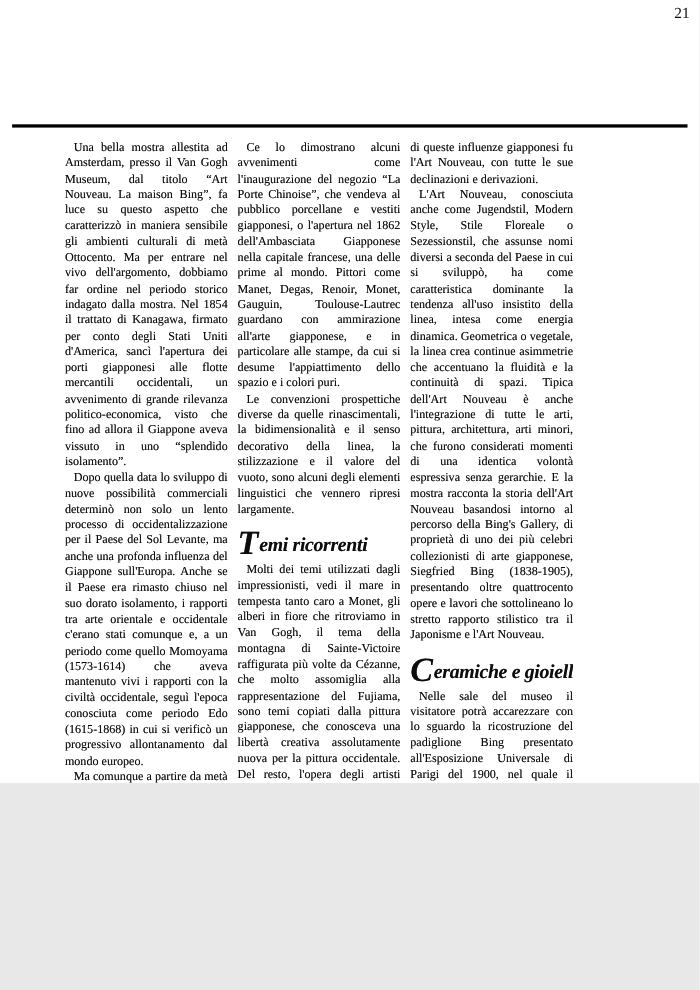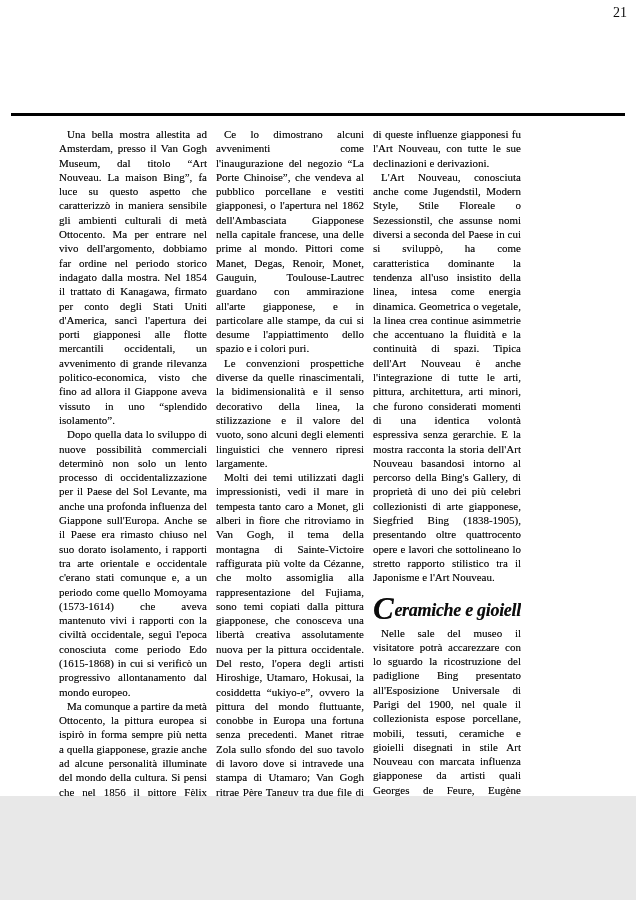--- a/index.html
+++ b/index.html
@@ -1,16 +1,16 @@
 <!DOCTYPE html>
 <html><head>
 <meta charset="utf-8">
 <style>
   html,body{margin:0;padding:0;background:#e8e8e8;}
-  .page{position:relative;width:636px;height:796px;background:#ffffff;overflow:hidden;
+  .page{position:relative;width:636px;height:712px;background:#ffffff;overflow:hidden;
         font-family:"Liberation Serif",serif;color:#0c0c0c;margin:0 auto;}
   .pagenum{position:absolute;top:5px;right:9px;font-size:14px;}
   header{position:absolute;top:21px;left:0;width:545px;text-align:center;}
   .mh-date{font-size:16px;font-weight:bold;letter-spacing:.5px;}
   .mh-title{font-size:56px;font-weight:bold;line-height:.86;margin-top:-2px;
             transform:scaleX(.82);transform-origin:50% 50%;letter-spacing:0;}
   .mh-sub{font-size:12px;font-weight:bold;margin-top:-7px;margin-left:16px;letter-spacing:.5px;}
   .mh-issue{font-size:17px;font-weight:bold;margin-top:1px;}
   .rule{position:absolute;top:113px;left:11px;width:614px;height:3px;background:#000;}
   .columns{position:absolute;top:127px;left:59px;width:462px;display:flex;gap:9px;}
@@ -36,20 +36,21 @@
 
   <main class="columns">
     <div class="col">
         <p class="ind">Una bella mostra allestita ad Amsterdam, presso il Van Gogh Museum, dal titolo “Art Nouveau. La maison Bing”, fa luce su questo aspetto che caratterizzò in maniera sensibile gli ambienti culturali di metà Ottocento. Ma per entrare nel vivo dell'argomento, dobbiamo far ordine nel periodo storico indagato dalla mostra. Nel 1854 il trattato di Kanagawa, firmato per conto degli Stati Uniti d'America, sancì l'apertura dei porti giapponesi alle flotte mercantili occidentali, un avvenimento di grande rilevanza politico-economica, visto che fino ad allora il Giappone aveva vissuto in uno “splendido isolamento”.</p>
         <p class="ind">Dopo quella data lo sviluppo di nuove possibilità commerciali determinò non solo un lento processo di occidentalizzazione per il Paese del Sol Levante, ma anche una profonda influenza del Giappone sull'Europa. Anche se il Paese era rimasto chiuso nel suo dorato isolamento, i rapporti tra arte orientale e occidentale c'erano stati comunque e, a un periodo come quello Momoyama (1573-1614) che aveva mantenuto vivi i rapporti con la civiltà occidentale, seguì l'epoca conosciuta come periodo Edo (1615-1868) in cui si verificò un progressivo allontanamento dal mondo europeo.</p>
         <p class="ind">Ma comunque a partire da metà Ottocento, la pittura europea si ispirò in forma sempre più netta a quella giapponese, grazie anche ad alcune personalità illuminate del mondo della cultura. Si pensi che nel 1856 il pittore Fèlix Bracquemond aveva scoperto per caso alcune stampe del celebre artista giapponese Katsushika Hokusai (1760-1849) e le aveva divulgate facendole conoscere al grande pubblico, e come se non bastasse negozi specializzati come quello di Siegfried Bing, che vendeva porcellane, mobili, stoffe e vestiti giapponesi, non facevano che amplificare la cultura di questa civiltà millenaria. Parigi fu la</p>
       </div>
     <div class="col">
         <p class="ind">Ce lo dimostrano alcuni avvenimenti come l'inaugurazione del negozio “La Porte Chinoise”, che vendeva al pubblico porcellane e vestiti giapponesi, o l'apertura nel 1862 dell'Ambasciata Giapponese nella capitale francese, una delle prime al mondo. Pittori come Manet, Degas, Renoir, Monet, Gauguin, Toulouse-Lautrec guardano con ammirazione all'arte giapponese, e in particolare alle stampe, da cui si desume l'appiattimento dello spazio e i colori puri.</p>
         <p class="ind">Le convenzioni prospettiche diverse da quelle rinascimentali, la bidimensionalità e il senso decorativo della linea, la stilizzazione e il valore del vuoto, sono alcuni degli elementi linguistici che vennero ripresi largamente.</p>
+        <div class="hd"><span class="dc">T</span>emi ricorrenti</div>
         <p class="ind">Molti dei temi utilizzati dagli impressionisti, vedi il mare in tempesta tanto caro a Monet, gli alberi in fiore che ritroviamo in Van Gogh, il tema della montagna di Sainte-Victoire raffigurata più volte da Cézanne, che molto assomiglia alla rappresentazione del Fujiama, sono temi copiati dalla pittura giapponese, che conosceva una libertà creativa assolutamente nuova per la pittura occidentale. Del resto, l'opera degli artisti Hiroshige, Utamaro, Hokusai, la cosiddetta “ukiyo-e”, ovvero la pittura del mondo fluttuante, conobbe in Europa una fortuna senza precedenti. Manet ritrae Zola sullo sfondo del suo tavolo di lavoro dove si intravede una stampa di Utamaro; Van Gogh ritrae Père Tanguy tra due file di opere orientali; Edmond de Goncourt nel 1891 dedica ad Utamaro una monografia dal titolo “Utamaro, il pittore delle case verdi”; e anche in architettura, solo per fare un altro esempio, l'architetto Wright è influenzato in maniera decisiva dal palazzo di Katsura, dalle sue geometrie asimmetriche e dal suo sviluppo orizzontale per aggregazioni successive. Partecipe</p>
       </div>
     <div class="col">
         <p class="noind">di queste influenze giapponesi fu l'Art Nouveau, con tutte le sue declinazioni e derivazioni.</p>
         <p class="ind">L'Art Nouveau, conosciuta anche come Jugendstil, Modern Style, Stile Floreale o Sezessionstil, che assunse nomi diversi a seconda del Paese in cui si sviluppò, ha come caratteristica dominante la tendenza all'uso insistito della linea, intesa come energia dinamica. Geometrica o vegetale, la linea crea continue asimmetrie che accentuano la fluidità e la continuità di spazi. Tipica dell'Art Nouveau è anche l'integrazione di tutte le arti, pittura, architettura, arti minori, che furono considerati momenti di una identica volontà espressiva senza gerarchie. E la mostra racconta la storia dell'Art Nouveau basandosi intorno al percorso della Bing's Gallery, di proprietà di uno dei più celebri collezionisti di arte giapponese, Siegfried Bing (1838-1905), presentando oltre quattrocento opere e lavori che sottolineano lo stretto rapporto stilistico tra il Japonisme e l'Art Nouveau.</p>
         <div class="hd"><span class="dc">C</span>eramiche e gioielli</div>
         <p class="ind">Nelle sale del museo il visitatore potrà accarezzare con lo sguardo la ricostruzione del padiglione Bing presentato all'Esposizione Universale di Parigi del 1900, nel quale il collezionista espose porcellane, mobili, tessuti, ceramiche e gioielli disegnati in stile Art Nouveau con marcata influenza giapponese da artisti quali Georges de Feure, Eugène Gaillard, Edward Colonna, Van de Velde, vetri preziosi di Tiffany, disegni e sculture di artisti quali Rodin, Claudel, Toulouse-Lautrec e Vuillard.</p>
         <p class="ind">Un esempio mirabile ed unico che avrebbe lasciato un segno indelebile nell'arte fino ai giorni nostri.</p>
       </div>
   </main>

